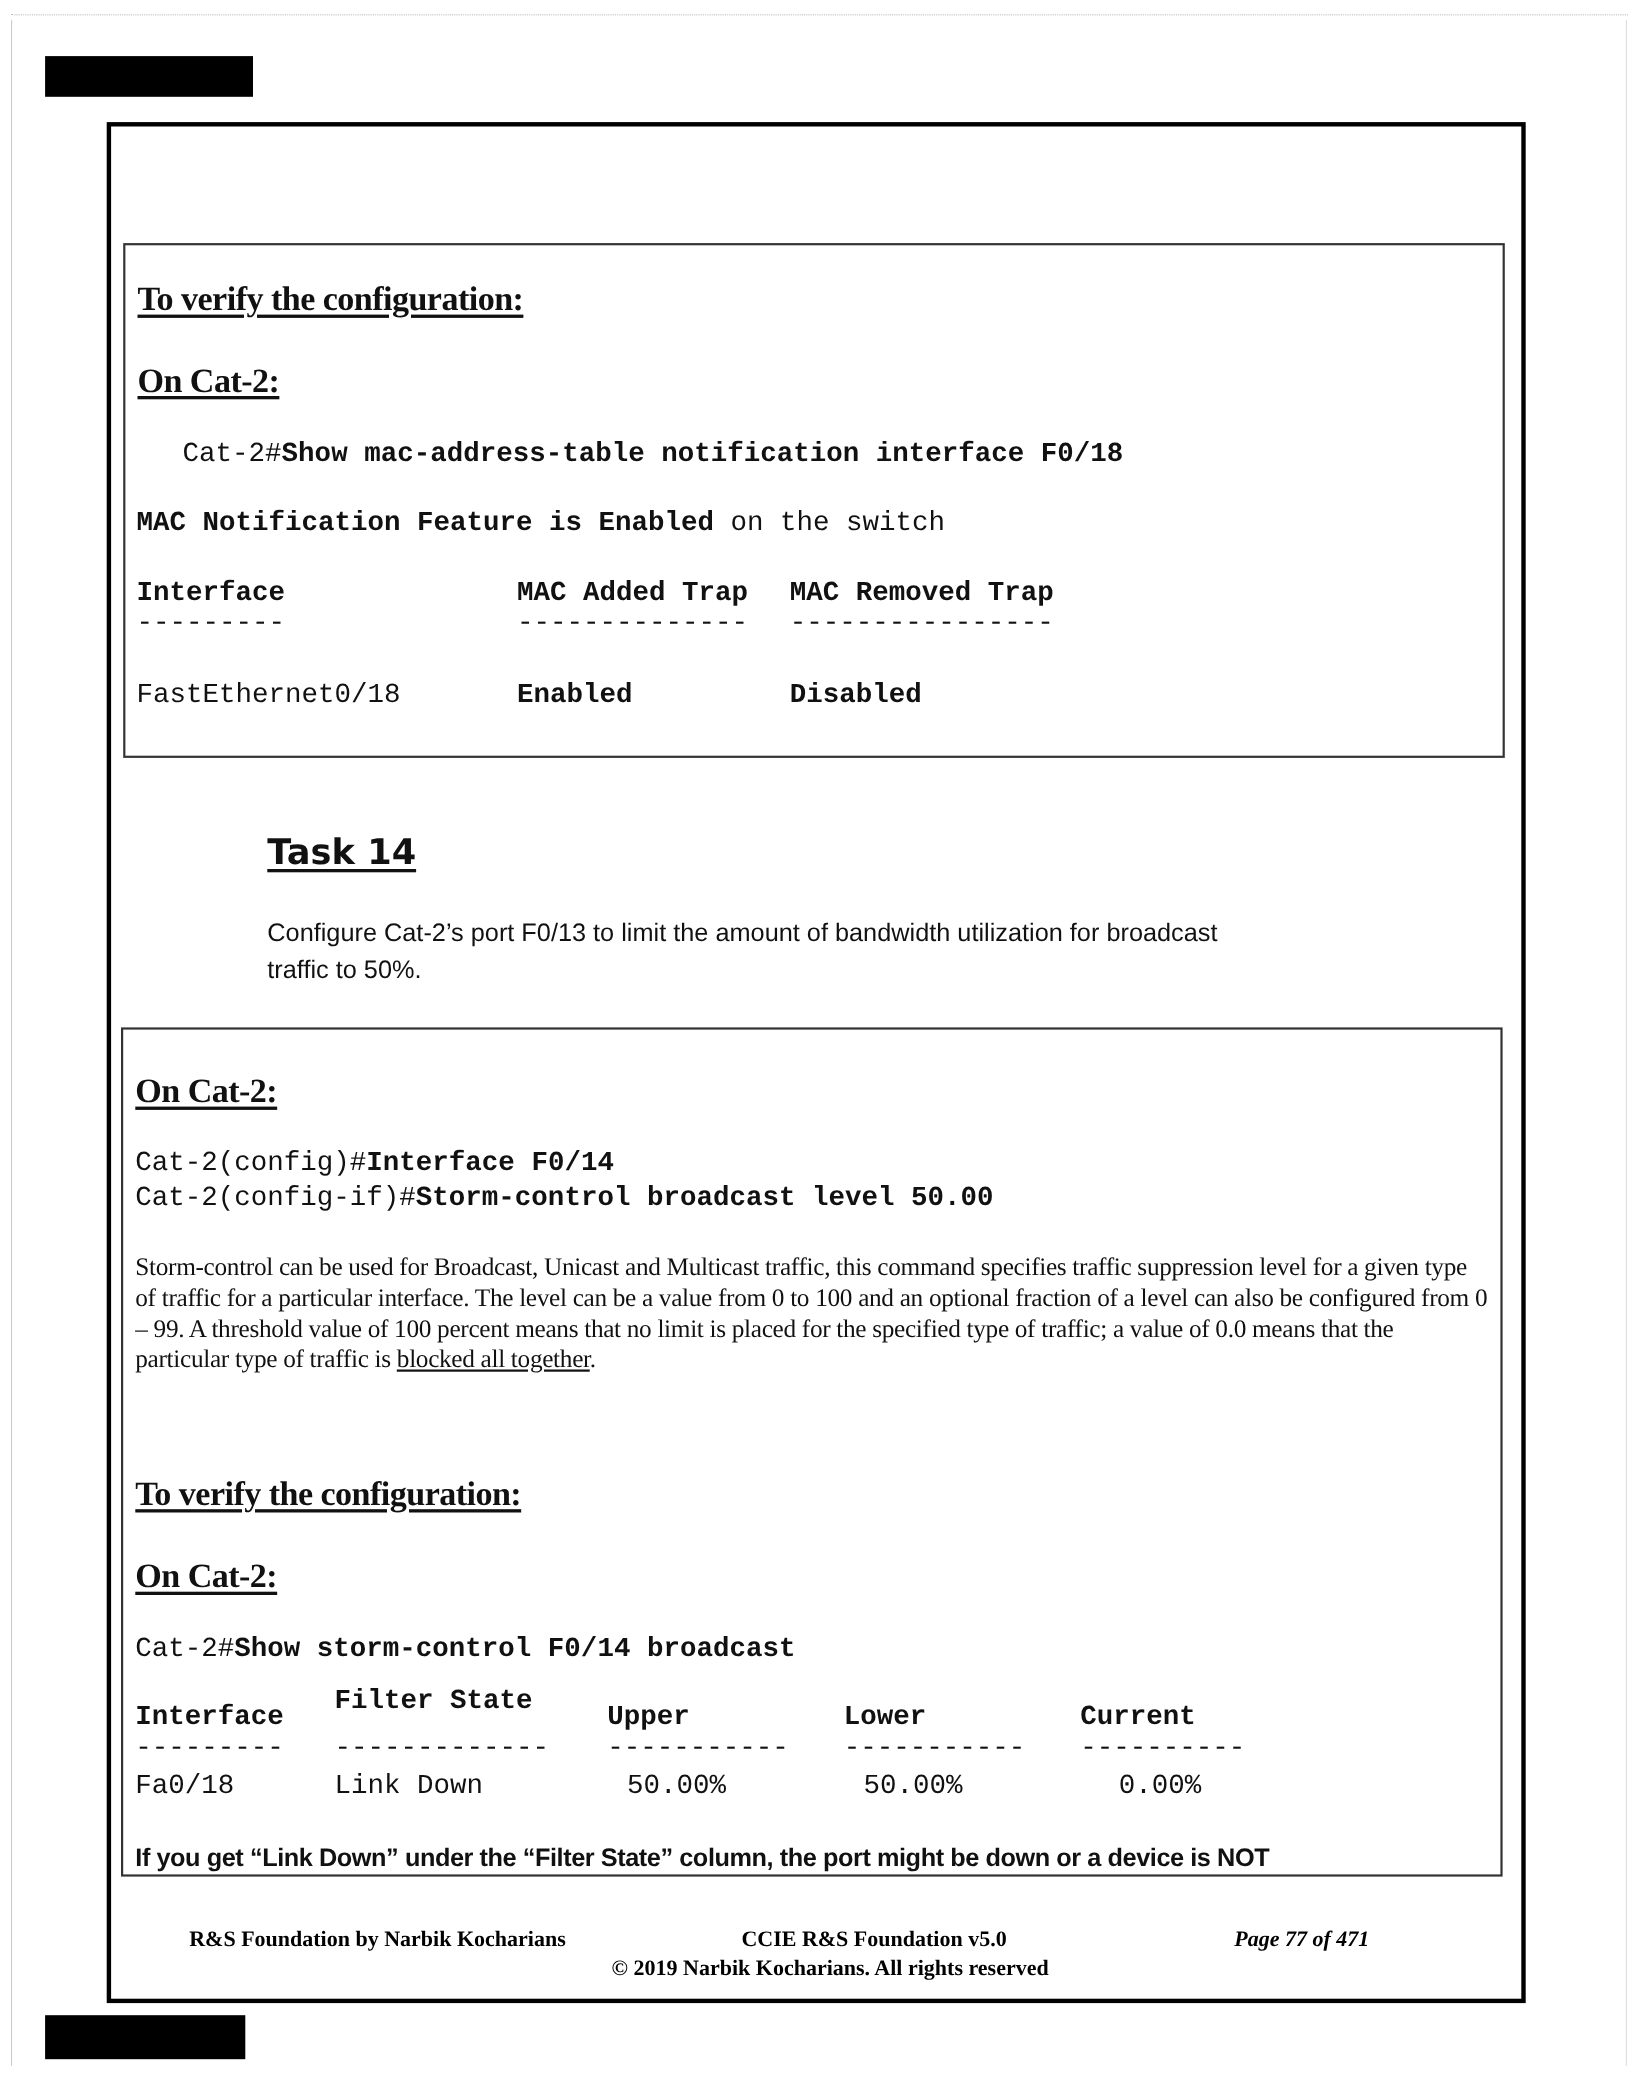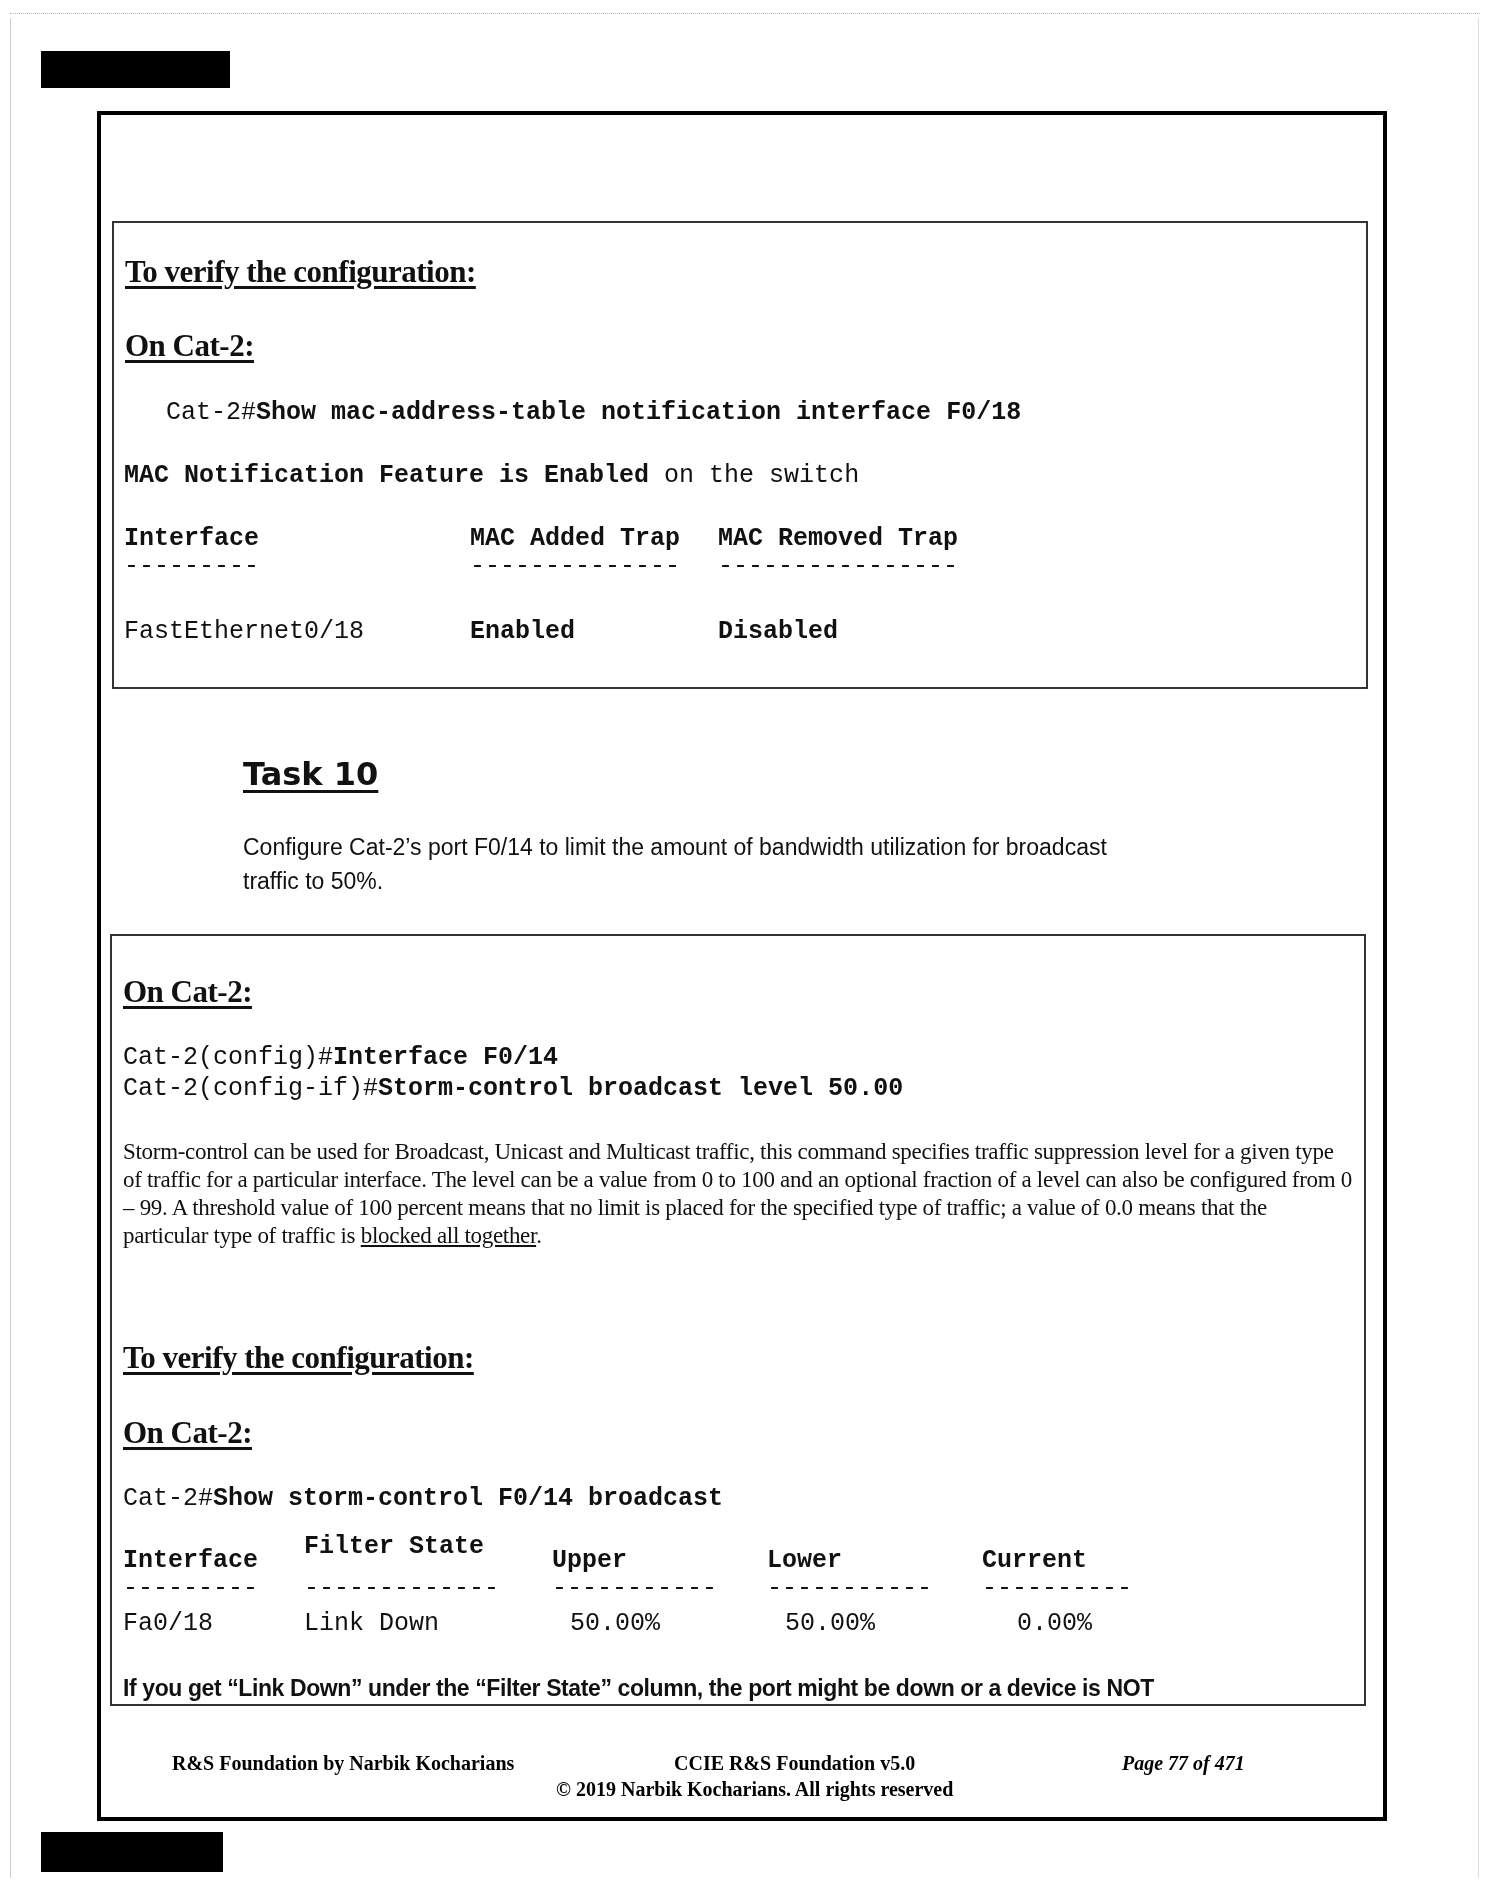--- a/index.html
+++ b/index.html
@@ -45,22 +45,22 @@
 <p class="mono" style="left:718px;top:524px;font-weight:bold;">MAC Removed Trap</p>
 
 <p class="mono" style="left:124px;top:552px;">---------</p>
 <p class="mono" style="left:470px;top:552px;">--------------</p>
 <p class="mono" style="left:718px;top:552px;">----------------</p>
 
 <p class="mono" style="left:124px;top:617px;">FastEthernet0/18</p>
 <p class="mono" style="left:470px;top:617px;font-weight:bold;">Enabled</p>
 <p class="mono" style="left:718px;top:617px;font-weight:bold;">Disabled</p>
 
-<p class="task-title" style="left:243px;top:755px;">Task 10</p>
-<p class="sans" style="left:243px;top:834px;font-size:23px;">Configure Cat-2’s port F0/14 to limit the amount of bandwidth utilization for broadcast</p>
+<p class="task-title" style="left:243px;top:755px;">Task 14</p>
+<p class="sans" style="left:243px;top:834px;font-size:23px;">Configure Cat-2’s port F0/13 to limit the amount of bandwidth utilization for broadcast</p>
 <p class="sans" style="left:243px;top:868px;font-size:23px;">traffic to 50%.</p>
 
 <div class="box" style="left:110px;top:934px;width:1256px;height:772px;"></div>
 
 <p class="serif-h" style="left:123px;top:974px;">On Cat-2:</p>
 
 <p class="mono" style="left:123px;top:1043px;"><span>Cat-2(config)#</span><b>Interface F0/14</b></p>
 <p class="mono" style="left:123px;top:1074px;"><span>Cat-2(config-if)#</span><b>Storm-control broadcast level 50.00</b></p>
 
 <p class="para" style="left:123px;top:1138px;width:1230px;"><span>Storm-control can be used for Broadcast, Unicast and Multicast traffic, this command specifies traffic suppression level for a given type of traffic for a particular interface. The level can be a value from 0 to 100 and an optional fraction of a level can also be configured from 0 – 99. A threshold value of 100 percent means that no limit is placed for the specified type of traffic; a value of 0.0 means that the particular type of traffic is </span><span class="u">blocked all together</span><span>.</span></p>

